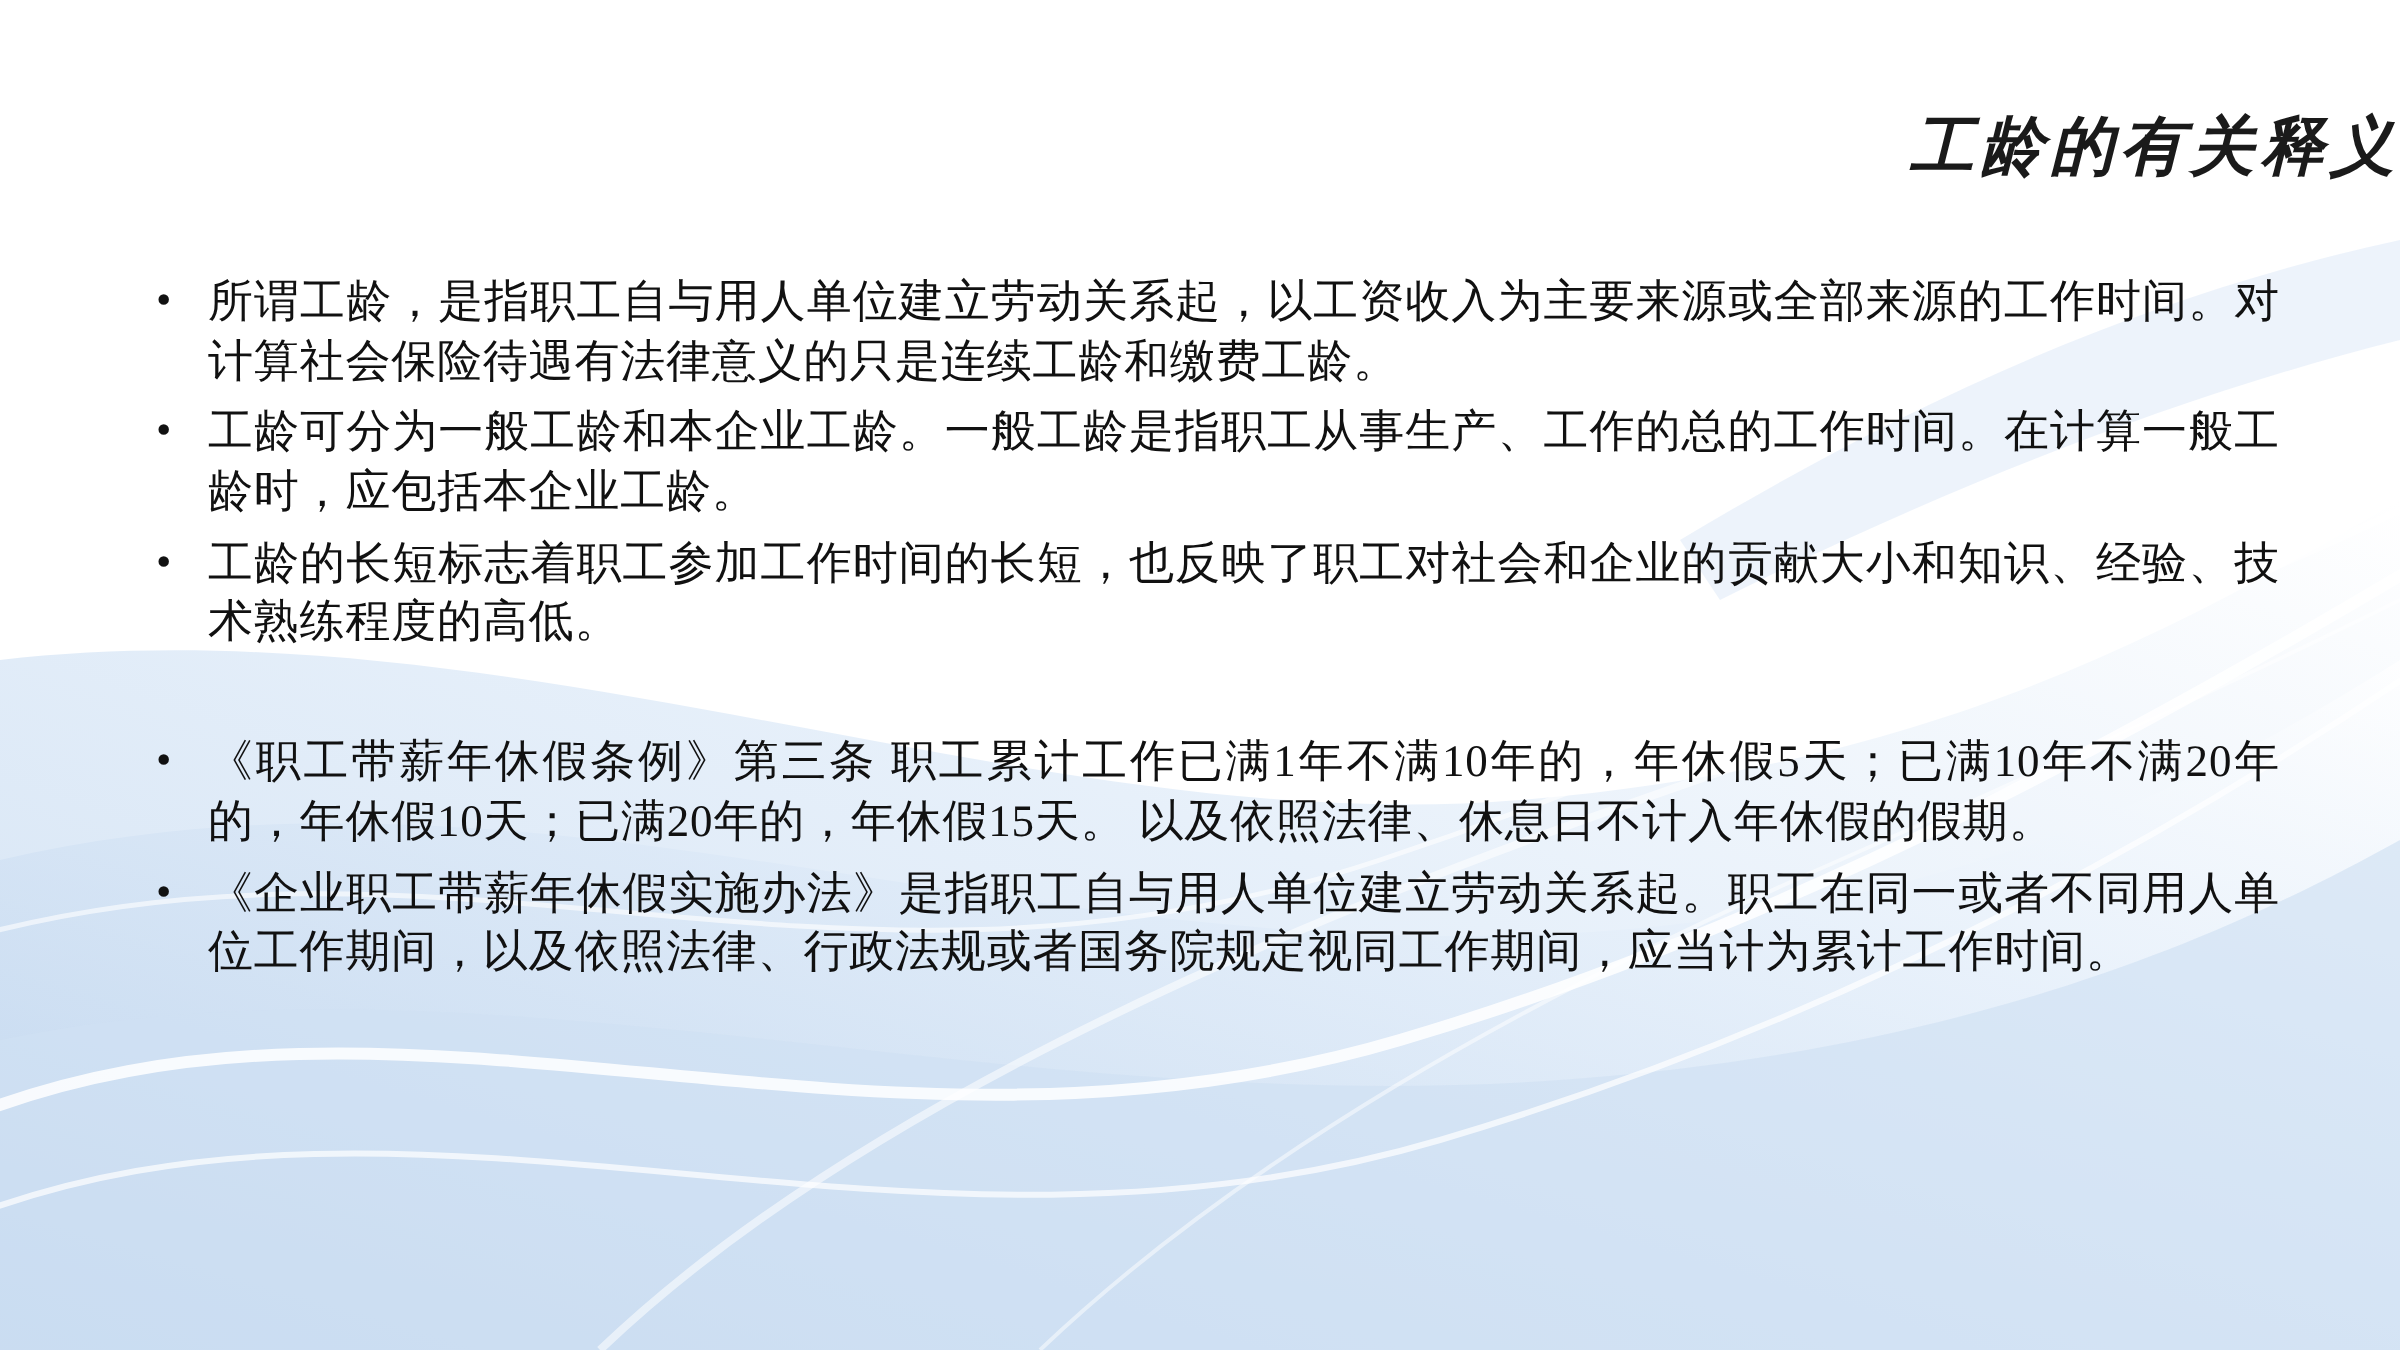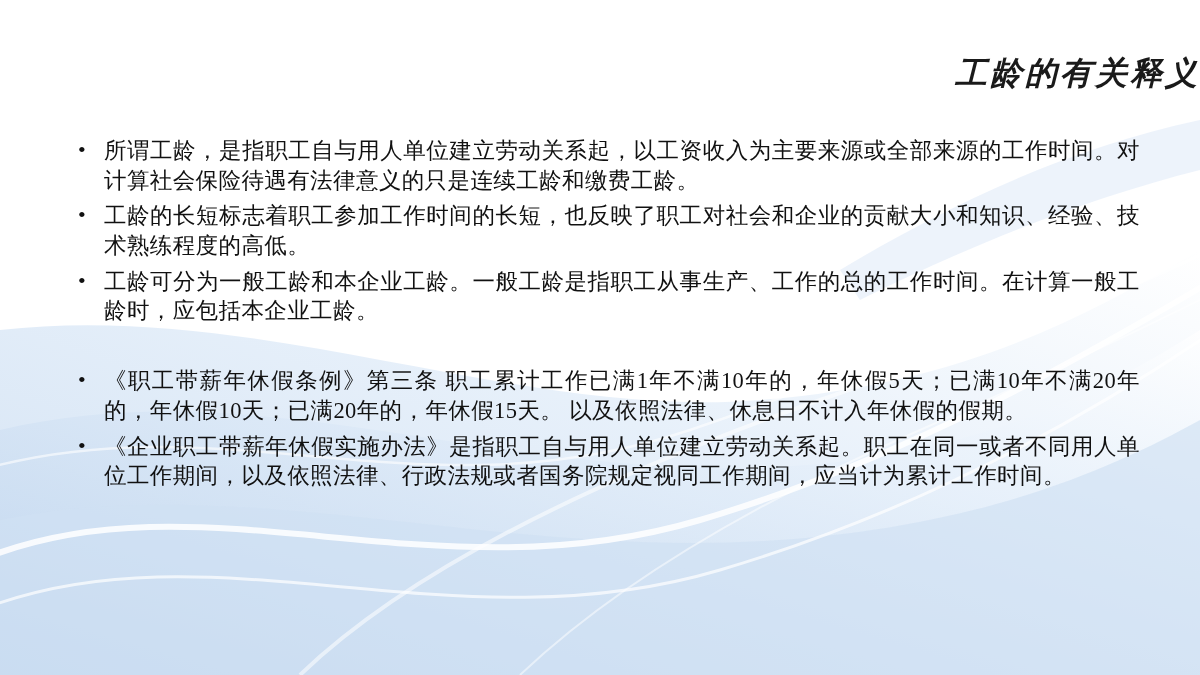--- a/index.html
+++ b/index.html
@@ -139,24 +139,24 @@
   </div>
 
 
   <div class="title">工龄的有关释义</div>
 
   <div class="content">
     <div class="bullet">
       <p>所谓工龄，是指职工自与用人单位建立劳动关系起，以工资收入为主要来源或全部来源的工作时间。对计算社会保险待遇有法律意义的只是连续工龄和缴费工龄。</p>
     </div>
     <div class="bullet">
-      <p>工龄的长短标志着职工参加工作时间的长短，也反映了职工对社会和企业的贡献大小和知识、经验、技术熟练程度的高低。</p>
+      <p>工龄可分为一般工龄和本企业工龄。一般工龄是指职工从事生产、工作的总的工作时间。在计算一般工龄时，应包括本企业工龄。</p>
     </div>
     <div class="bullet">
-      <p>工龄可分为一般工龄和本企业工龄。一般工龄是指职工从事生产、工作的总的工作时间。在计算一般工龄时，应包括本企业工龄。</p>
+      <p>工龄的长短标志着职工参加工作时间的长短，也反映了职工对社会和企业的贡献大小和知识、经验、技术熟练程度的高低。</p>
     </div>
     <div class="bullet spacer-before">
       <p>《职工带薪年休假条例》第三条 职工累计工作已满1年不满10年的，年休假5天；已满10年不满20年的，年休假10天；已满20年的，年休假15天。 以及依照法律、休息日不计入年休假的假期。</p>
     </div>
     <div class="bullet">
       <p>《企业职工带薪年休假实施办法》是指职工自与用人单位建立劳动关系起。职工在同一或者不同用人单位工作期间，以及依照法律、行政法规或者国务院规定视同工作期间，应当计为累计工作时间。</p>
     </div>
   </div>
 
 </div>

